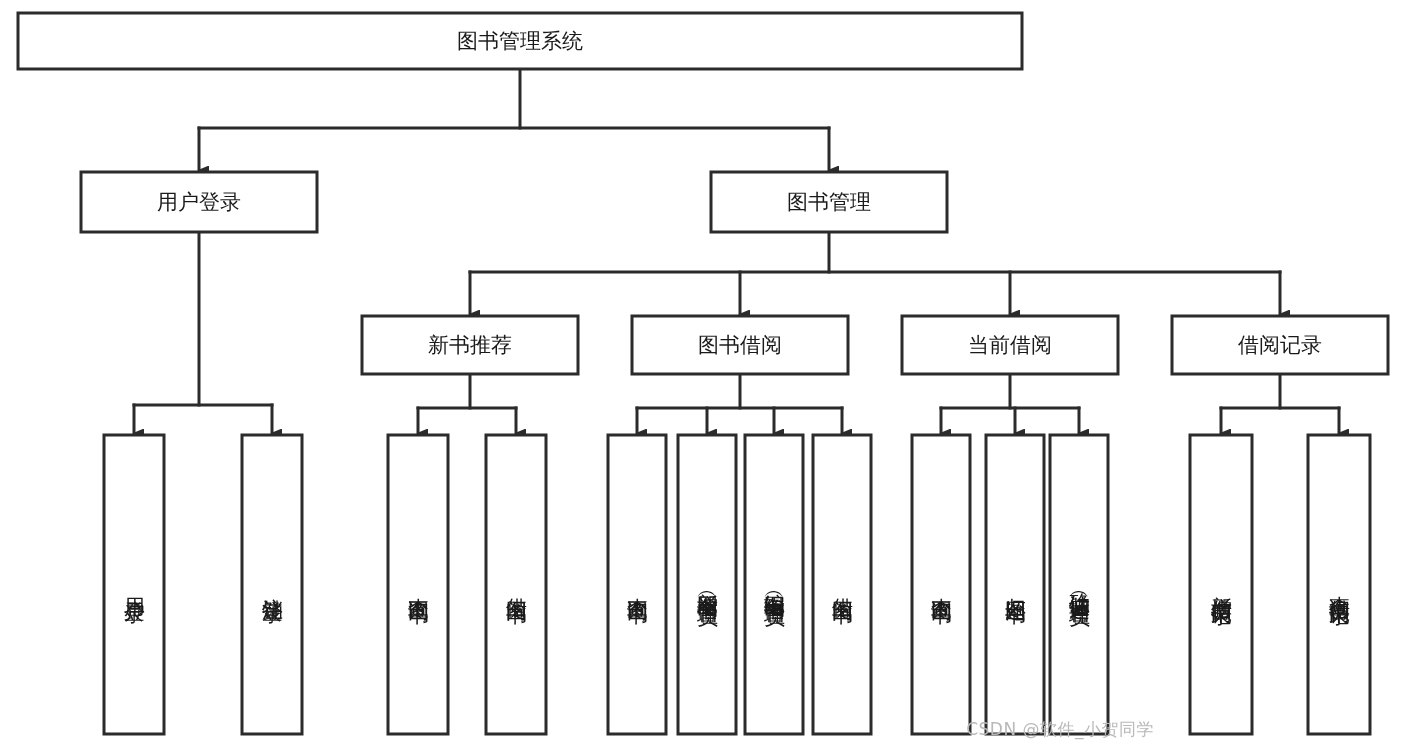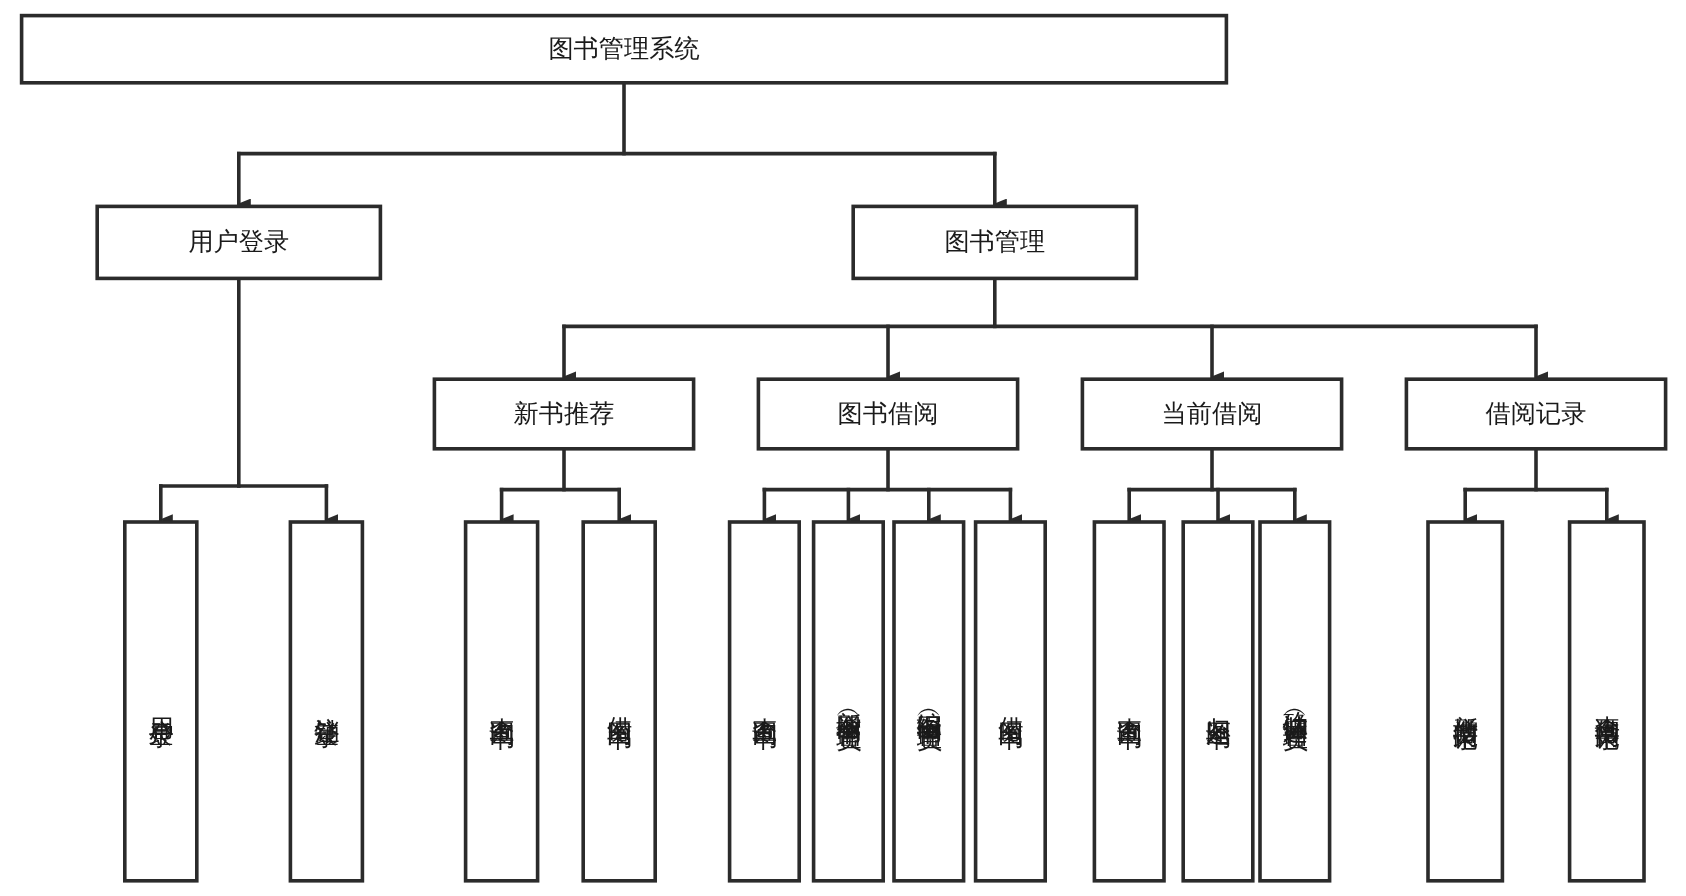--- a/index.html
+++ b/index.html
@@ -188,13 +188,14 @@
         <span class="leaf-label">确认归还（管理员）</span>
       </div>
       <div class="leaf-label-wrap" style="left: 1190px; top: 435px; width: 62px; height: 299px;">
         <span class="leaf-label">新增借阅记录</span>
       </div>
       <div class="leaf-label-wrap" style="left: 1308px; top: 435px; width: 62px; height: 299px;">
         <span class="leaf-label">查询借阅记录</span>
       </div>
     </div>
 
+  <div class="watermark">CSDN @软件_小贺同学</div>
 </div>
 
 </body></html>

